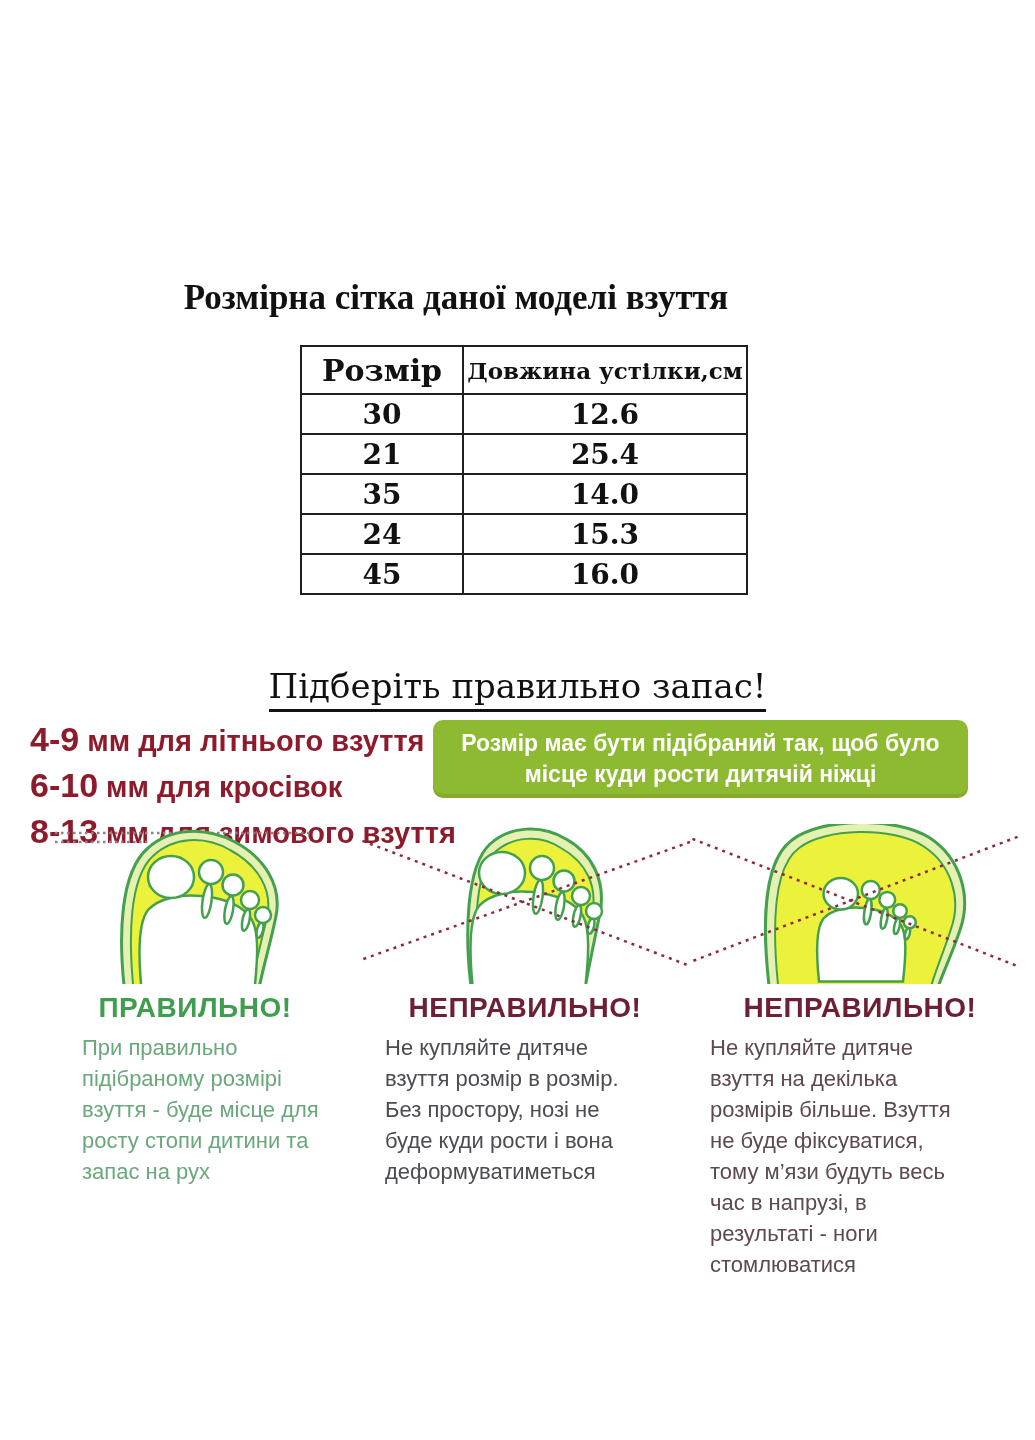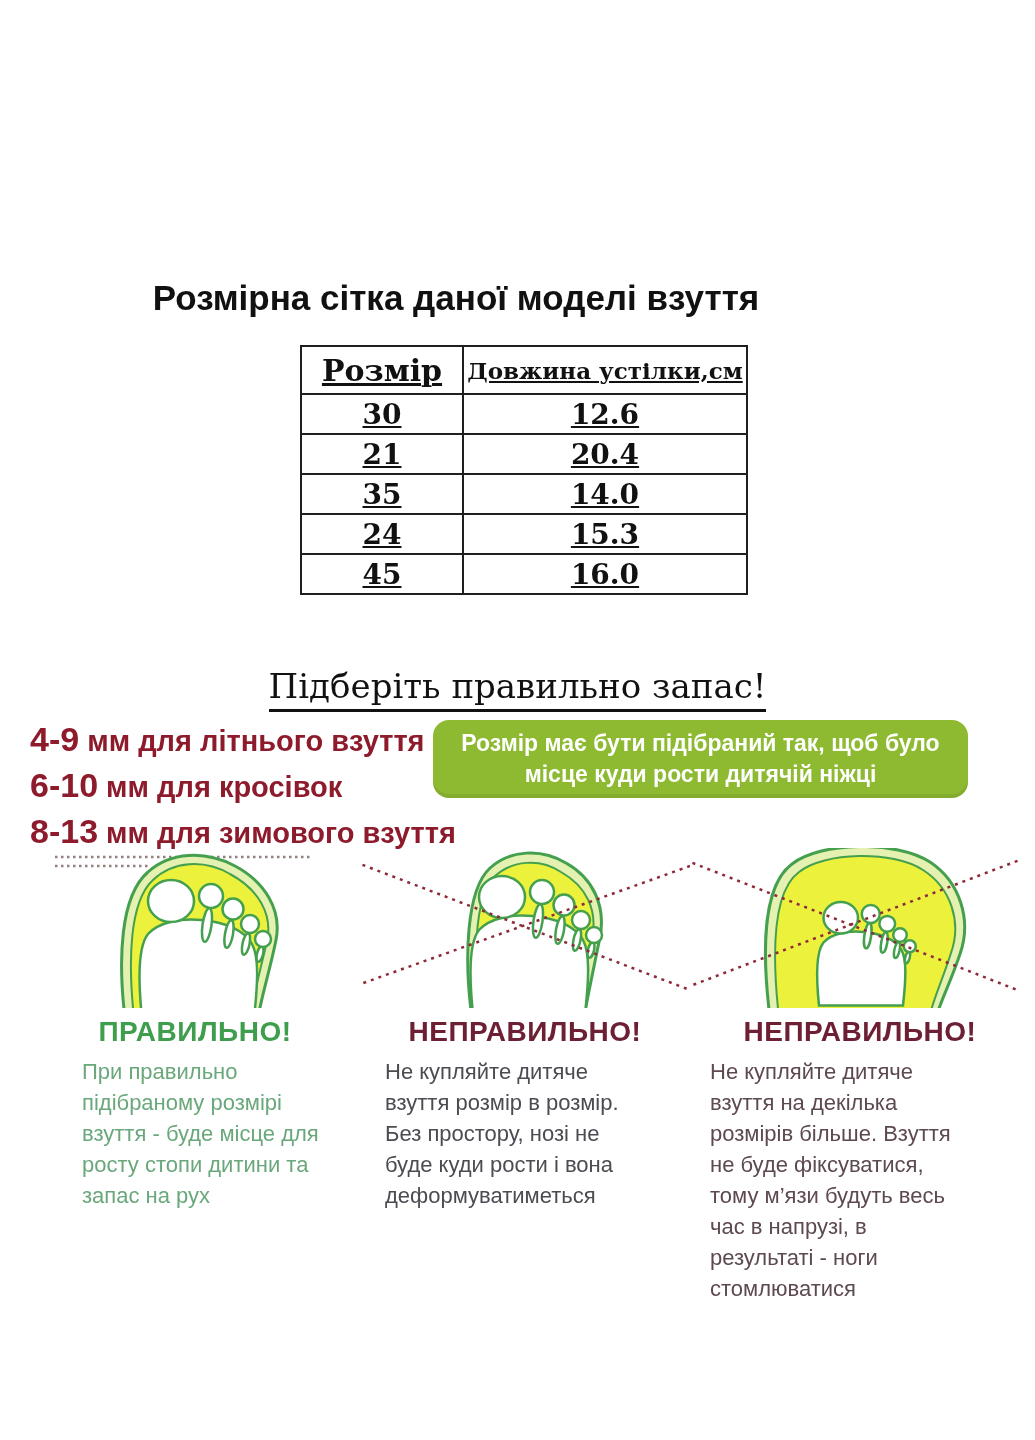--- a/index.html
+++ b/index.html
@@ -1,47 +1,47 @@
 <!DOCTYPE html>
 <html style="--accent-red: #8e1b2c; --maroon: #6d2033; --green-box-bg: #8dba31; --correct-green: #3f9e4e; --correct-text-green: #6aa87c; --neutral-gray: #4b4b52; --warm-gray: #5d4950; --foot-outline-green: #44a04e; --foot-yellow: #ecf13c; --foot-pale: #e5f1b0; --cross-red: #8d2b3a; --dash-gray: #958080; --table-border: #1f1f1f;"><head>
 <meta charset="utf-8">
 <style>
   html,body{margin:0;padding:0;background:#ffffff;}
   #page{position:relative;width:1035px;height:1440px;background:#ffffff;overflow:hidden;
         font-family:"Liberation Sans",sans-serif;}
 
   
   .main-title{position:absolute;top:278px;left:0;width:912px;text-align:center;
-    font-family:Liberation Sans, sans-serif;font-weight:bold;font-size:35px;color:#111;}
+    font-family:Liberation Serif, serif;font-weight:bold;font-size:35px;color:#111;}
   .fit-heading-wrap{position:absolute;top:666px;left:0;width:1035px;text-align:center;}
   .fit-heading{display:inline-block;font-family:"DejaVu Serif","Liberation Serif",serif;
     font-weight:normal;font-size:34px;color:#111;border-bottom:3px solid #111;padding-bottom:3px;}
 
   
   .size-table{position:absolute;top:345px;left:300px;width:448px;border-collapse:collapse;
     font-family:"DejaVu Serif","Liberation Serif",serif;font-weight:bold;color:#111;}
-  .size-table td,.size-table th{border:2px solid var(--table-border);text-align:center;vertical-align:middle;text-decoration:underline;}
+  .size-table td,.size-table th{border:2px solid var(--table-border);text-align:center;vertical-align:middle;}
   .size-table th.col-size{width:158px;font-size:30px;height:44px;}
   .size-table th.col-len{font-size:23px;}
   .size-table td{font-size:28px;height:36px;}
 
   
   .allowance{position:absolute;top:720px;left:30px;color:var(--accent-red);font-weight:bold;}
   .allowance .line{margin-bottom:7px;white-space:nowrap;}
   .allowance .num{font-size:34px;}
   .allowance .rest{font-size:29px;}
 
   
   .green-note{position:absolute;top:720px;left:433px;width:535px;height:78px;
-    background:var(--green-box-bg);border-radius:16px;color:#fff;font-weight:bold;font-size:23px;
+    background:var(--green-box-bg);border-radius:10px;color:#fff;font-weight:bold;font-size:23px;
     display:flex;align-items:center;justify-content:center;text-align:center;padding:0 18px;
     box-sizing:border-box;line-height:1.35;box-shadow:inset 0 -4px 0 rgba(0,0,0,0.07);}
 
   
-  .col{position:absolute;top:848px;}
+  .col{position:absolute;top:824px;}
   .col-1{left:30px;width:330px;}
   .col-2{left:360px;width:330px;}
   .col-3{left:690px;width:340px;}
   .col svg{display:block;width:330px;height:160px;}
   .col-label{margin-top:8px;text-align:center;font-weight:bold;font-size:28px;letter-spacing:0.5px;}
   .label-correct{color:var(--correct-green);}
   .label-incorrect{color:var(--maroon);}
   .col-text{margin-top:8px;font-size:22px;line-height:31px;}
   .col-1 .col-text{padding:0 12px 0 52px;color:var(--correct-text-green);}
   .col-2 .col-text{padding:0 42px 0 25px;color:var(--neutral-gray);}
@@ -85,21 +85,21 @@
         <tr>
       <th class="col-size">Розмір</th>
       <th class="col-len">Довжина устілки,см</th>
     </tr>
     <tr>
       <td>30</td>
       <td>12.6</td>
     </tr>
     <tr>
       <td>21</td>
-      <td>20.4</td>
+      <td>25.4</td>
     </tr>
     <tr>
       <td>35</td>
       <td>14.0</td>
     </tr>
     <tr>
       <td>24</td>
       <td>15.3</td>
     </tr>
     <tr>

